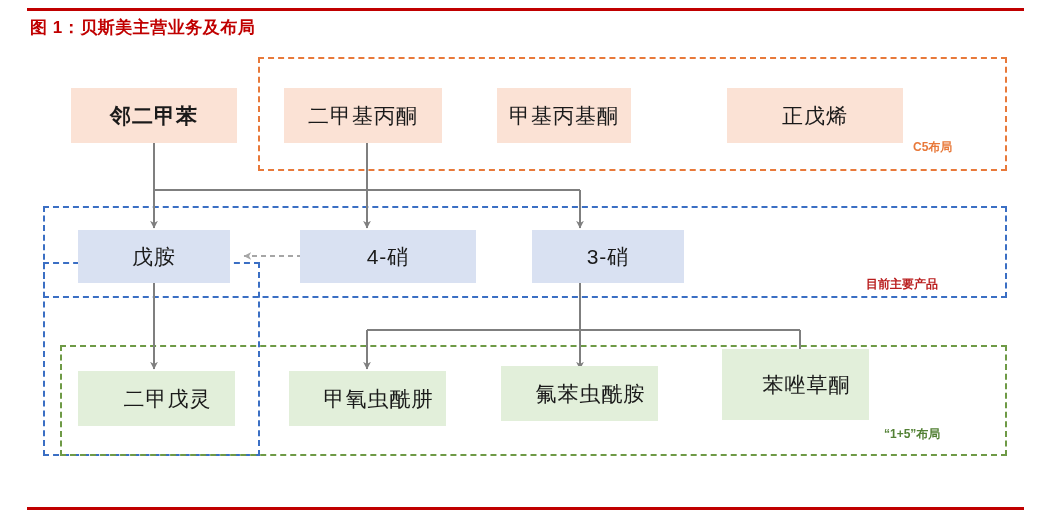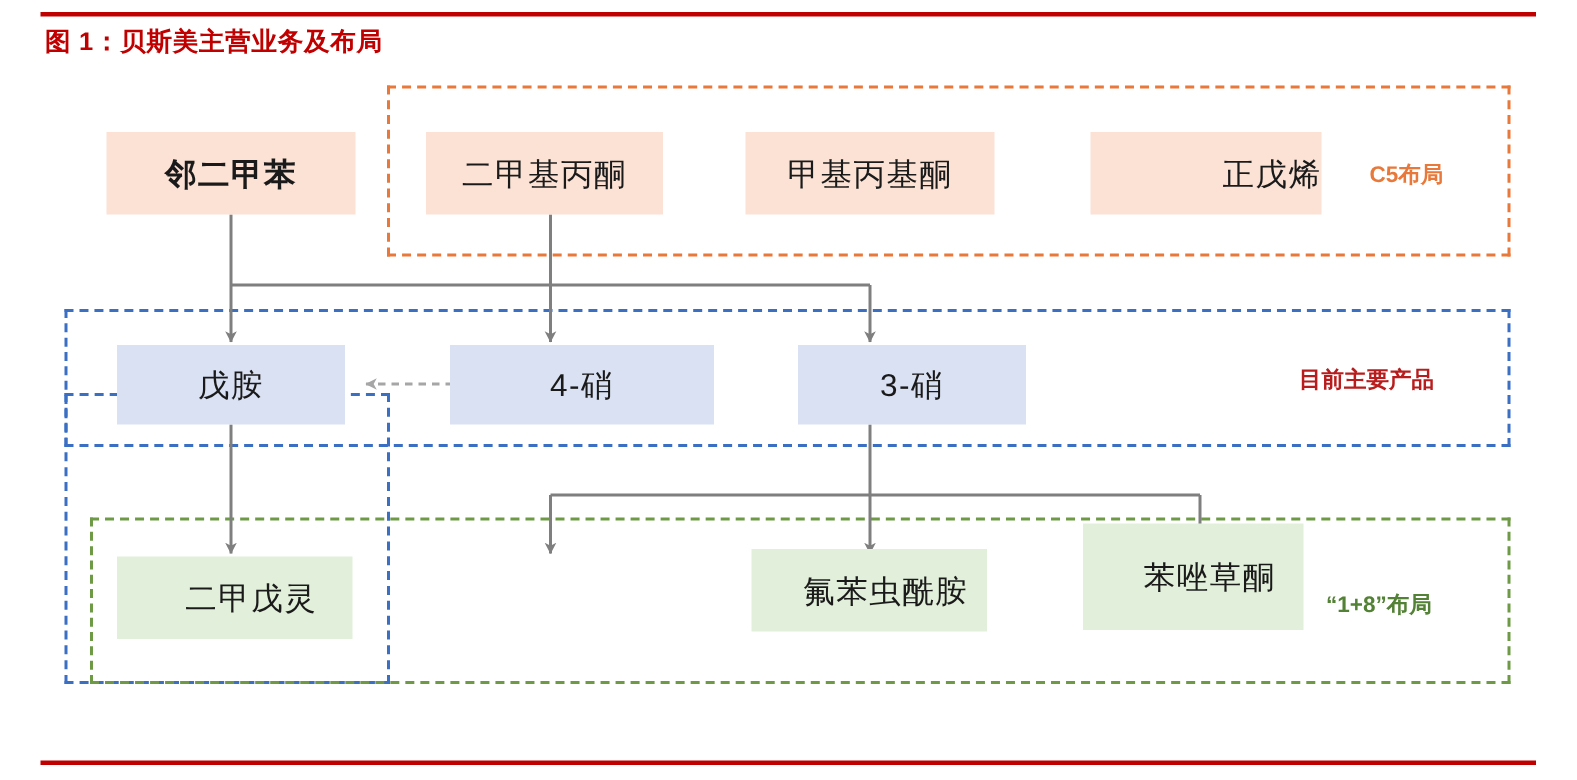--- a/index.html
+++ b/index.html
@@ -48,23 +48,24 @@
   .frame.orange{border:2px dashed #E8793A;}
   .frame.blue{border:2px dashed #3B6FC4;}
   .frame.green{border:2px dashed #6E9A46;}
 
   
   .mask{position:absolute;background:#ffffff;}
 
   
   .caption{
     position:absolute;
-    font-size:15px;
+    font-size:12px;
     font-weight:bold;
     white-space:nowrap;
+    margin-top:32px;
   }
   .caption.orange{color:#E8793A;}
   .caption.blue{color:#b91c1c;}
   .caption.green{color:#538135;}
 
   
   .node{
     position:absolute;
     box-sizing:border-box;
     display:flex;
@@ -100,21 +101,21 @@
   <div class="frame orange" style="left:258px;top:57px;width:749px;height:114px;"></div>
 
   <div class="frame blue" style="left:43px;top:206px;width:964px;height:92px;"></div>
   <div class="frame blue" style="left:43px;top:262px;width:217px;height:194px;"></div>
   <div class="mask" style="left:47px;top:266px;width:209px;height:30px;"></div>
 
   <div class="frame green" style="left:60px;top:345px;width:947px;height:111px;"></div>
 
   <div class="caption orange" style="left:913px;top:107px;">C5布局</div>
   <div class="caption blue" style="left:866px;top:244px;">目前主要产品</div>
-  <div class="caption green" style="left:884px;top:394px;">“1+8”布局</div>
+  <div class="caption green" style="left:884px;top:394px;">“1+5”布局</div>
 
   <svg id="wires" viewBox="0 0 1051 520">
     <defs>
       <marker id="ah" markerWidth="9" markerHeight="9" refX="7.2" refY="4.5" orient="auto" markerUnits="userSpaceOnUse">
         <path d="M0,0.6 L7.6,4.5 L0,8.4 L2.1,4.5 Z" fill="#7F7F7F"></path>
       </marker>
       <marker id="ahd" markerWidth="9" markerHeight="9" refX="7.2" refY="4.5" orient="auto" markerUnits="userSpaceOnUse">
         <path d="M0,0.6 L7.6,4.5 L0,8.4 L2.1,4.5 Z" fill="#A6A6A6"></path>
       </marker>
     </defs>
@@ -142,40 +143,43 @@
       <path d="M302,256 L244,256" marker-end="url(#ahd)"></path>
     </g>
   </svg>
 
   <div class="node feed" style="left:71px;top:88px;width:166px;height:55px;font-weight:bold;">
     <span>邻二甲苯</span>
   </div>
   <div class="node feed" style="left:284px;top:88px;width:158px;height:55px;">
     <span>二甲基丙酮</span>
   </div>
-  <div class="node feed" style="left:497px;top:88px;width:166px;height:55px;">
+  <div class="node feed" style="left:497px;top:88px;width:134px;height:55px;">
     <span>甲基丙基酮</span>
   </div>
-  <div class="node feed" style="left:727px;top:88px;width:154px;height:55px;justify-content:flex-end;">
+  <div class="node feed" style="left:727px;top:88px;width:176px;height:55px;">
     <span>正戊烯</span>
   </div>
 
   <div class="node inter" style="left:78px;top:230px;width:152px;height:53px;">
     <span>戊胺</span>
   </div>
   <div class="node inter" style="left:300px;top:230px;width:176px;height:53px;">
     <span>4-硝</span>
   </div>
   <div class="node inter" style="left:532px;top:230px;width:152px;height:53px;text-align:center;">
     <span>3-硝</span>
   </div>
 
   <div class="node prod" style="left:78px;top:371px;width:157px;height:55px;">
     <span>二甲戊灵</span>
   </div>
+  <div class="node prod" style="left:289px;top:371px;width:157px;height:55px;">
+    <span>甲氧虫酰肼</span>
+  </div>
   <div class="node prod" style="left:501px;top:366px;width:157px;height:55px;">
     <span>氟苯虫酰胺</span>
   </div>
   <div class="node prod" style="left:722px;top:349px;width:147px;height:71px;">
     <span>苯唑草酮</span>
   </div>
 
 </div>
 
 </body></html>

